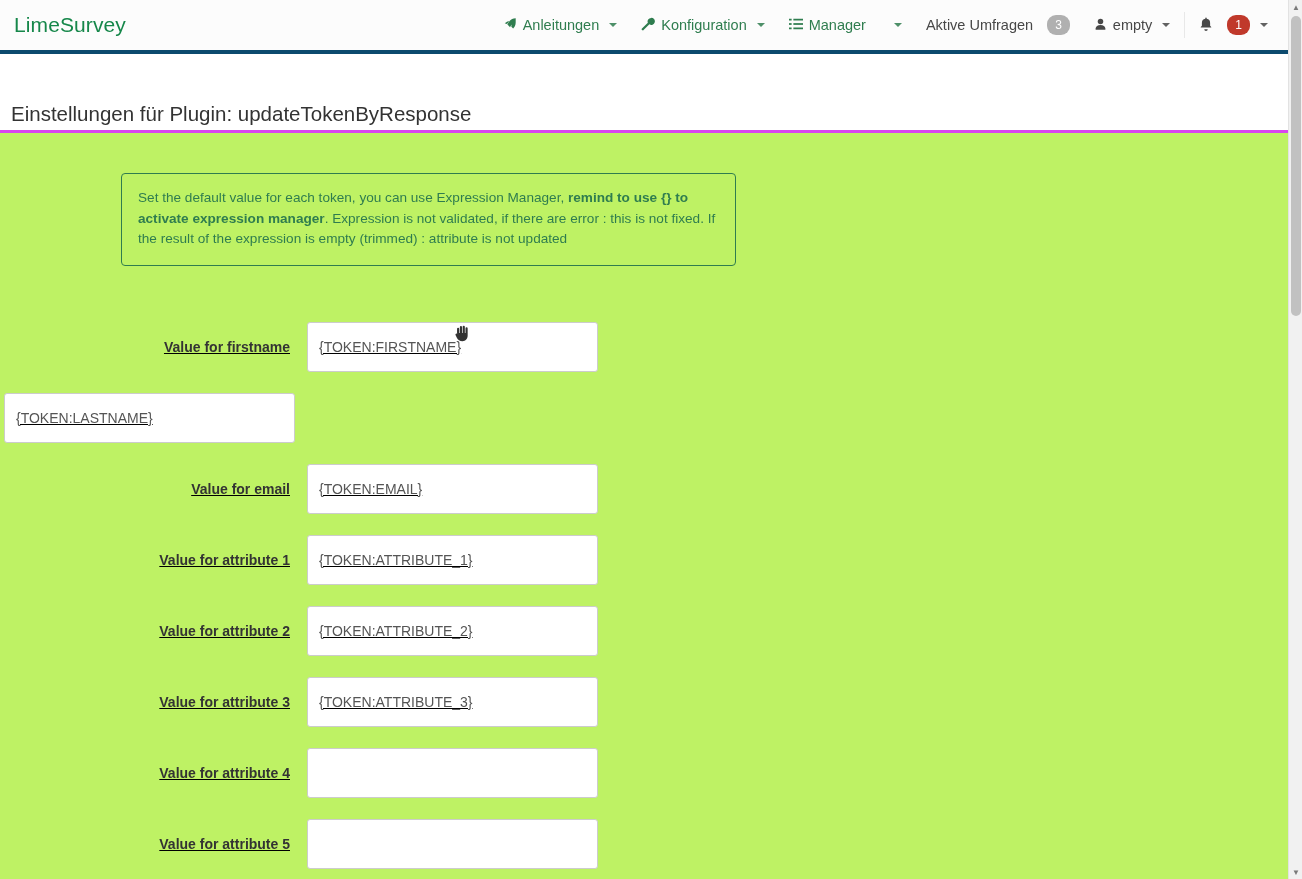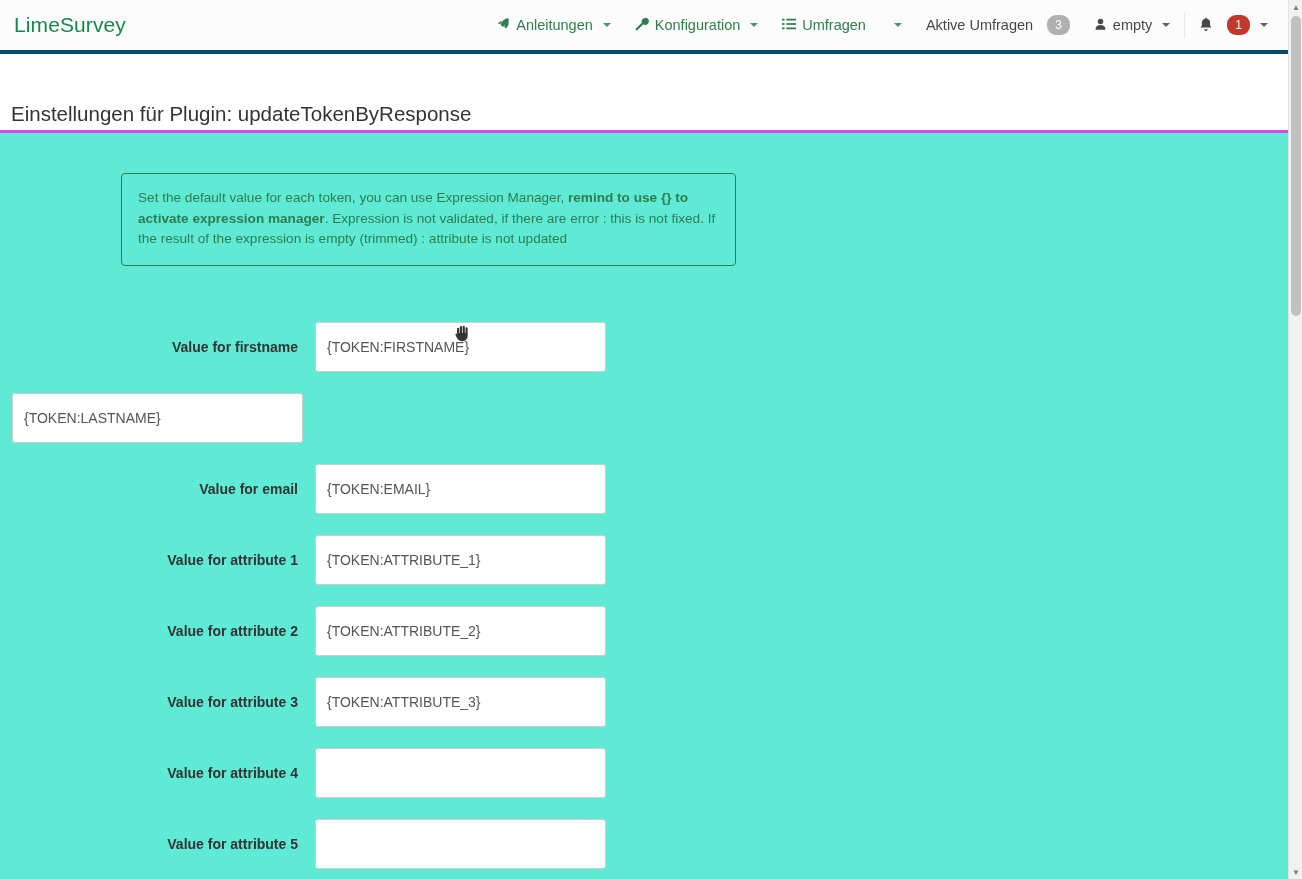--- a/index.html
+++ b/index.html
@@ -106,41 +106,42 @@
     font-weight: 400;
     white-space: nowrap;
   }
 
   
   .content {
     position: absolute;
     top: 133px; left: 0;
     width: 1288px;
     bottom: 0;
-    background: #5eead4;
+    background: #bef264;
   }
   .alert {
     position: absolute;
     left: 121px;
     top: 40px;
     width: 615px;
     border: 1px solid #2f7d4f;
     border-radius: 4px;
     padding: 14px 16px 15px 16px;
     color: #2f7d4f;
     font-size: 13.6px;
     line-height: 20.5px;
   }
   .alert b { font-weight: bold; }
 
   .form {
     position: absolute;
-    left: 12px;
+    left: 4px;
     top: 178px;
     width: 100%;
+    text-decoration: underline;
   }
   .form-row {
     display: flex;
     align-items: center;
     height: 71px;
   }
   .form-label {
     width: 303px;
     text-align: right;
     padding-right: 17px;
@@ -234,21 +235,21 @@
         <span class="ico">
           <svg width="14" height="14" viewBox="0 0 16 16" fill="#2f7d4f">
               <rect x="0" y="2" width="3" height="2"></rect>
               <rect x="5" y="2" width="11" height="2"></rect>
               <rect x="0" y="7" width="3" height="2"></rect>
               <rect x="5" y="7" width="11" height="2"></rect>
               <rect x="0" y="12" width="3" height="2"></rect>
               <rect x="5" y="12" width="11" height="2"></rect>
             </svg>
         </span>
-        <span>Umfragen</span>
+        <span>Manager</span>
       </div>
 
       <div class="nav-item">
         <span class="caret"></span>
       </div>
 
       <div class="nav-item plain">
         <span>Aktive Umfragen</span>
         <span class="badge">3</span>
       </div>

